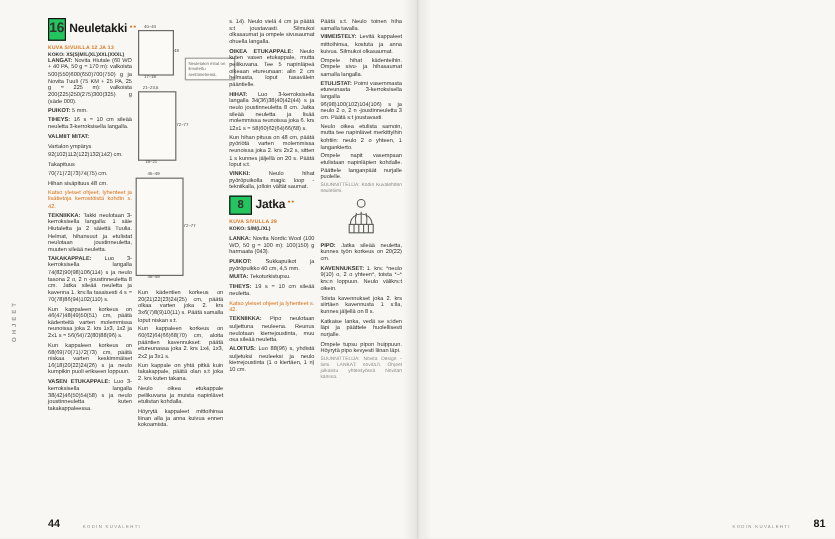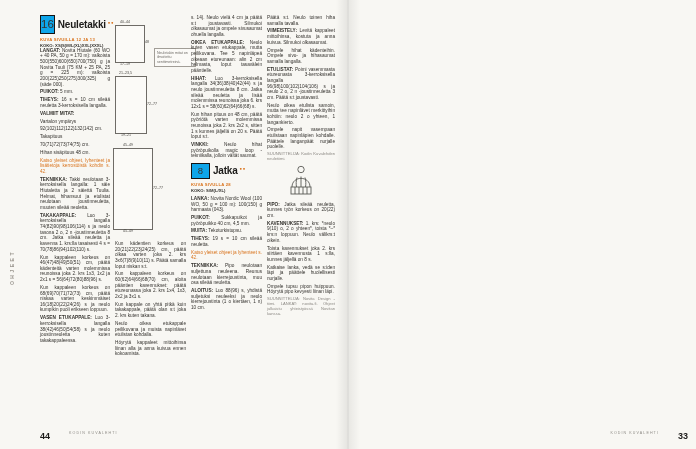--- a/index.html
+++ b/index.html
@@ -13,39 +13,39 @@
   .edge{position:absolute;left:9px;top:250px;writing-mode:vertical-rl;transform:rotate(180deg);
         font-size:5px;letter-spacing:2.5px;color:#9a968f;font-weight:bold}
   .col{position:absolute;font-size:4.7px;line-height:1.2;text-align:justify}
   .blk{margin:0 0 2.2px 0}
   .blk b{font-weight:bold}
   .blk.orange{color:#d9731c}
   .blk.gray{color:#8d8a85;font-size:4.1px}
   
   .sec{position:relative}
   .secrow{display:flex;align-items:center;gap:3px;margin-bottom:2px}
-  .num{border:1.5px solid #141414;font-weight:normal;display:flex;align-items:center;justify-content:center;background:#0ea5e9}
+  .num{border:1.5px solid #141414;font-weight:bold;display:flex;align-items:center;justify-content:center;background:#22c55e}
   #sec16 .num{width:21px;height:17px;font-size:11.5px}
   #sec16 .ttl{font-size:10px}
   #sec17 .num{width:17px;height:14px;font-size:9.5px}
   #sec17 .ttl{font-size:10px}
   .ttl{font-weight:bold;letter-spacing:-.2px;color:#1c1b19}
   .dots{color:#d9731c;font-size:4.2px;margin-left:2px;vertical-align:4px;letter-spacing:.6px}
   .picref{font-size:4.2px;font-weight:bold;color:#d9731c;letter-spacing:.25px;margin:2.5px 0 0}
   .sizeref{font-size:4.2px;font-weight:bold;margin-top:1.2px}
   
   #schem{position:absolute;left:110px;top:20px;width:84px;height:218px}
   .shape{position:absolute;border:0.9px solid #6e6b66;background:#fbfaf7}
   .m{position:absolute;font-size:3.6px;color:#4a4844;white-space:nowrap}
   .notebox{position:absolute;border:0.6px solid #a19d96;color:#6e6b66;font-size:3.6px;
            line-height:1.25;padding:2px;text-align:left;background:#fbfaf7}
   
   .beaniewrap{text-align:center;margin:3px 0}
   
-  .foot{position:absolute;display:flex;align-items:flex-start;gap:19px}
+  .foot{position:absolute;display:flex;align-items:flex-end;gap:19px}
   .pageno{font-size:9px;font-weight:bold;color:#1c1b19}
   .footmag{font-size:3.6px;letter-spacing:1.1px;color:#8d8a85}
   
   #c1{left:40px;top:15px;width:70px}
   #c2{left:115px;top:241px;width:71px}
   #c3{left:191px;top:15px;width:71px}
   #c4{left:267px;top:15px;width:68px}
   #footL{left:40px;top:431px}
   #footR{right:8px;top:431px}
 </style>
@@ -168,17 +168,17 @@
   <div class="foot" id="footL">
     <span class="pageno">44</span>
     <span class="footmag">KODIN KUVALEHTI</span>
   </div>
 </div>
 
 <div id="pageR" class="page">
 
   <div class="foot" id="footR">
     <span class="footmag">KODIN KUVALEHTI</span>
-    <span class="pageno">33</span>
+    <span class="pageno">81</span>
   </div>
 </div>
 
 <div id="gutter"></div>
 
 </body></html>

